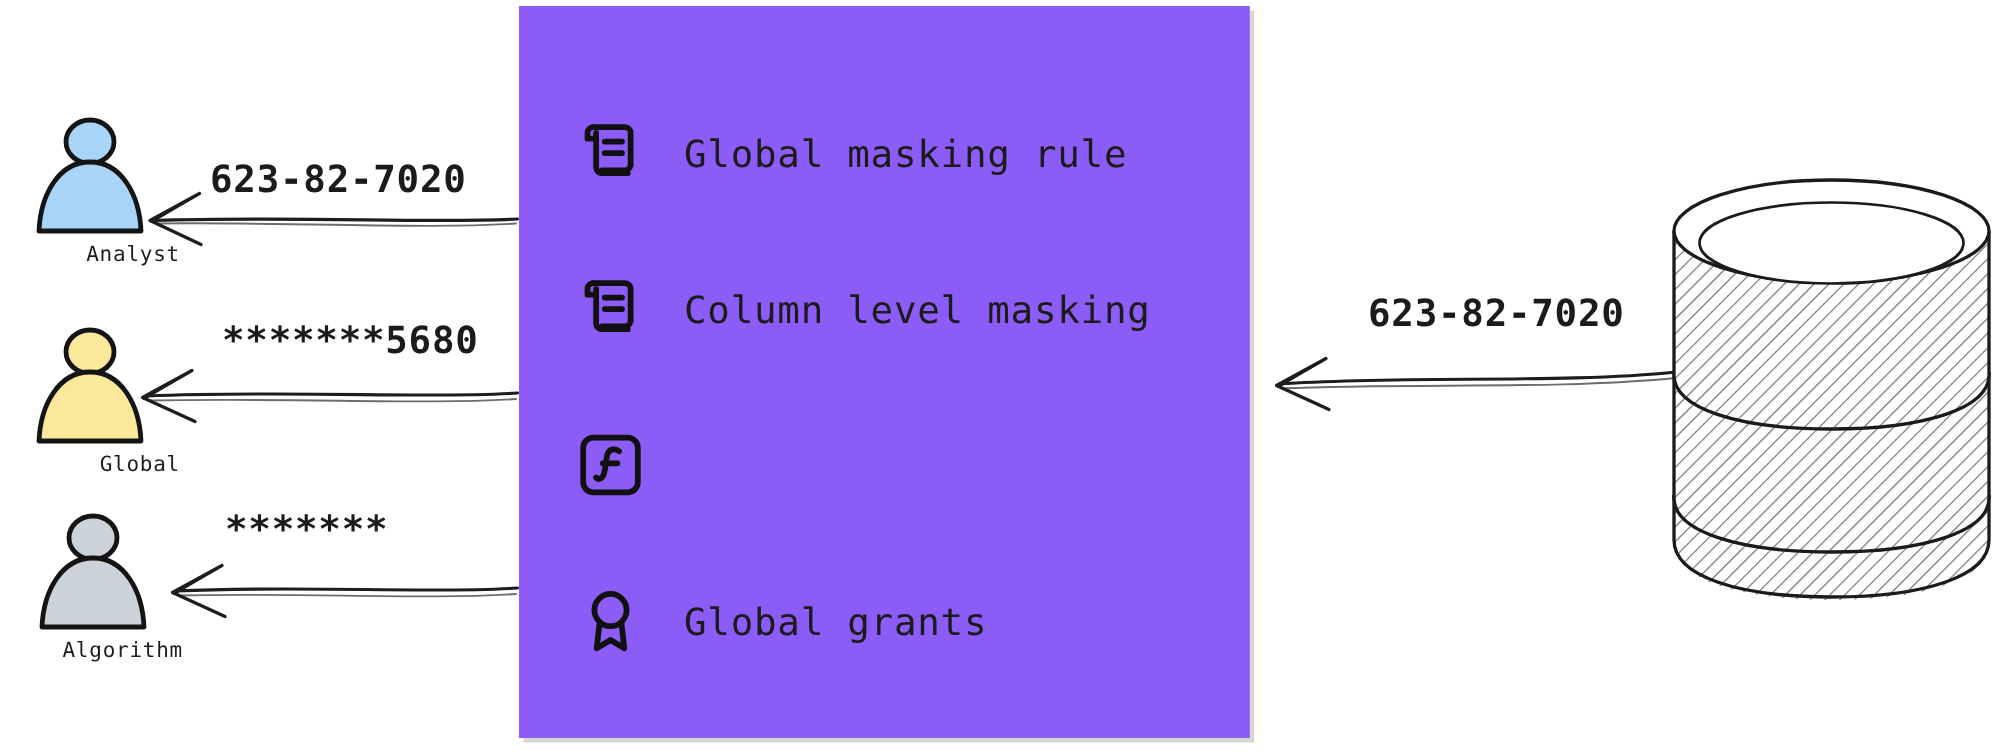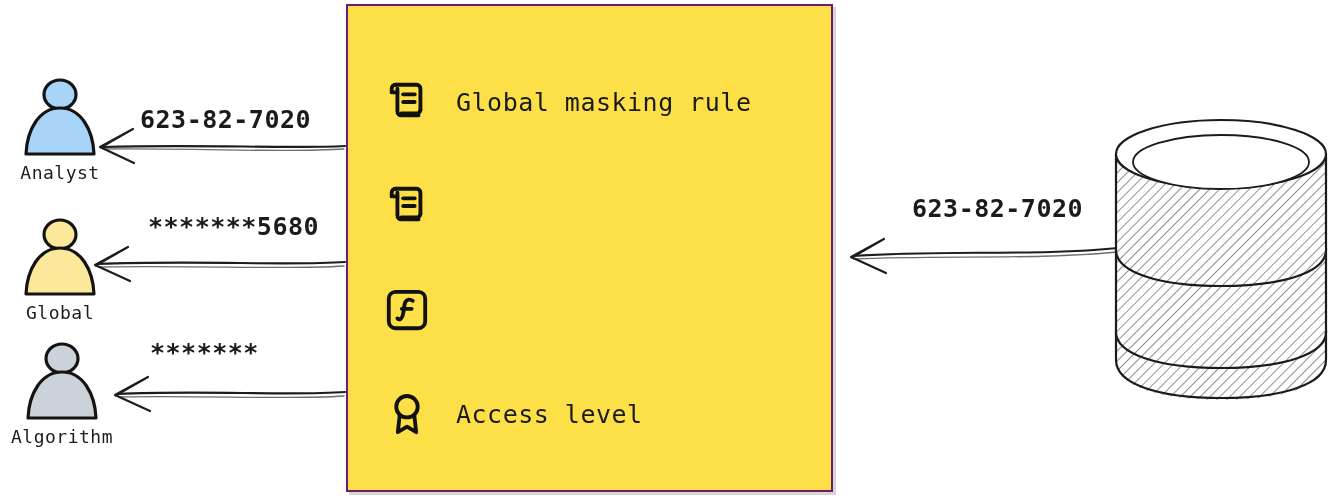--- a/index.html
+++ b/index.html
@@ -30,26 +30,27 @@
     text-align: center;
   }
   .actor-figure {
     width: 84px;
     height: 92px;
     margin: 0 auto;
     display: block;
   }
   .actor-label {
     font-family: "DejaVu Sans Mono", "Liberation Mono", monospace;
-    font-size: 18px;
+    font-size: 14px;
     font-weight: 500;
     letter-spacing: 0.5px;
     color: #1d1d1d;
     margin-top: -4px;
     white-space: nowrap;
+    text-align: right;
   }
 
   #actor-analyst   { left: 0px;  top: 74px; }
   #actor-support   { left: 0px;  top: 214px; }
   #actor-developer { left: 2px;  top: 338px; }
 
   
   .flow-label {
     position: absolute;
     font-family: "DejaVu Sans Mono", "Liberation Mono", monospace;
@@ -65,22 +66,22 @@
   #flow-label-developer { left: 150px; top: 338px; }
   #flow-label-source    { left: 912px; top: 194px; }
 
   
   #policy-panel {
     position: absolute;
     left: 346px;
     top: 4px;
     width: 487px;
     height: 488px;
-    background: #fde047;
-    border: 2px solid #701a75;
+    background: #8b5cf6;
+    border: 2px solid #8b5cf6;
     box-sizing: border-box;
     box-shadow: 3px 3px 0 rgba(60,55,30,0.20);
   }
   #policy-list {
     position: absolute;
     left: 0; top: 0;
     width: 100%;
     height: 100%;
     padding: 44px 0 0 36px;
     box-sizing: border-box;
@@ -166,36 +167,37 @@
 
     <div class="policy-item">
       <svg class="policy-icon" viewBox="0 0 24 24" fill="none" stroke="#111111" stroke-width="2" stroke-linecap="round" stroke-linejoin="round">
         <path d="M6 3h11a2 2 0 0 1 2 2v11"></path>
         <path d="M6 3a2 2 0 0 0-2 2v2h3"></path>
         <path d="M7 5v12a2 2 0 0 0 2 2h9"></path>
         <path d="M19 16a2 2 0 0 1-2 2h-8"></path>
         <path d="M10 8h6"></path>
         <path d="M10 12h6"></path>
       </svg>
+      <span class="policy-text">Column level masking</span>
     </div>
 
     <div class="policy-item">
       <svg class="policy-icon" viewBox="0 0 24 24" fill="none" stroke="#111111" stroke-width="2" stroke-linecap="round" stroke-linejoin="round">
         <rect x="2.5" y="2.5" width="19" height="19" rx="3.5"></rect>
         <path d="M15 7.2c-1.3-1-3.2-0.9-3.9 0.7-0.5 1.1-0.6 2.6-0.8 4.1-0.3 2-0.5 4-1.6 4.6-0.6 0.4-1.3 0.2-1.7-0.2"></path>
         <path d="M9.3 11.4h5.1"></path>
       </svg>
     </div>
 
     <div class="policy-item">
       <svg class="policy-icon" viewBox="0 0 24 24" fill="none" stroke="#111111" stroke-width="2" stroke-linecap="round" stroke-linejoin="round">
         <circle cx="12" cy="8.2" r="5.6"></circle>
         <path d="M8.2 12.6 L7.2 21.5 L12 18.6 L16.8 21.5 L15.8 12.6"></path>
       </svg>
-      <span class="policy-text">Access level</span>
+      <span class="policy-text">Global grants</span>
     </div>
 
   </div>
 </div>
 
 <div class="actor" id="actor-analyst">
   <svg class="actor-figure" viewBox="0 0 84 92">
     <ellipse cx="42" cy="20.5" rx="16" ry="14.5" fill="#a8d5f7" stroke="#141414" stroke-width="3.2"></ellipse>
     <path d="M42 34 C 21 34, 9 56, 8 80 L 76 80 C 75 56, 63 34, 42 34 Z" fill="#a8d5f7" stroke="#141414" stroke-width="3.2" stroke-linejoin="round"></path>
   </svg>

